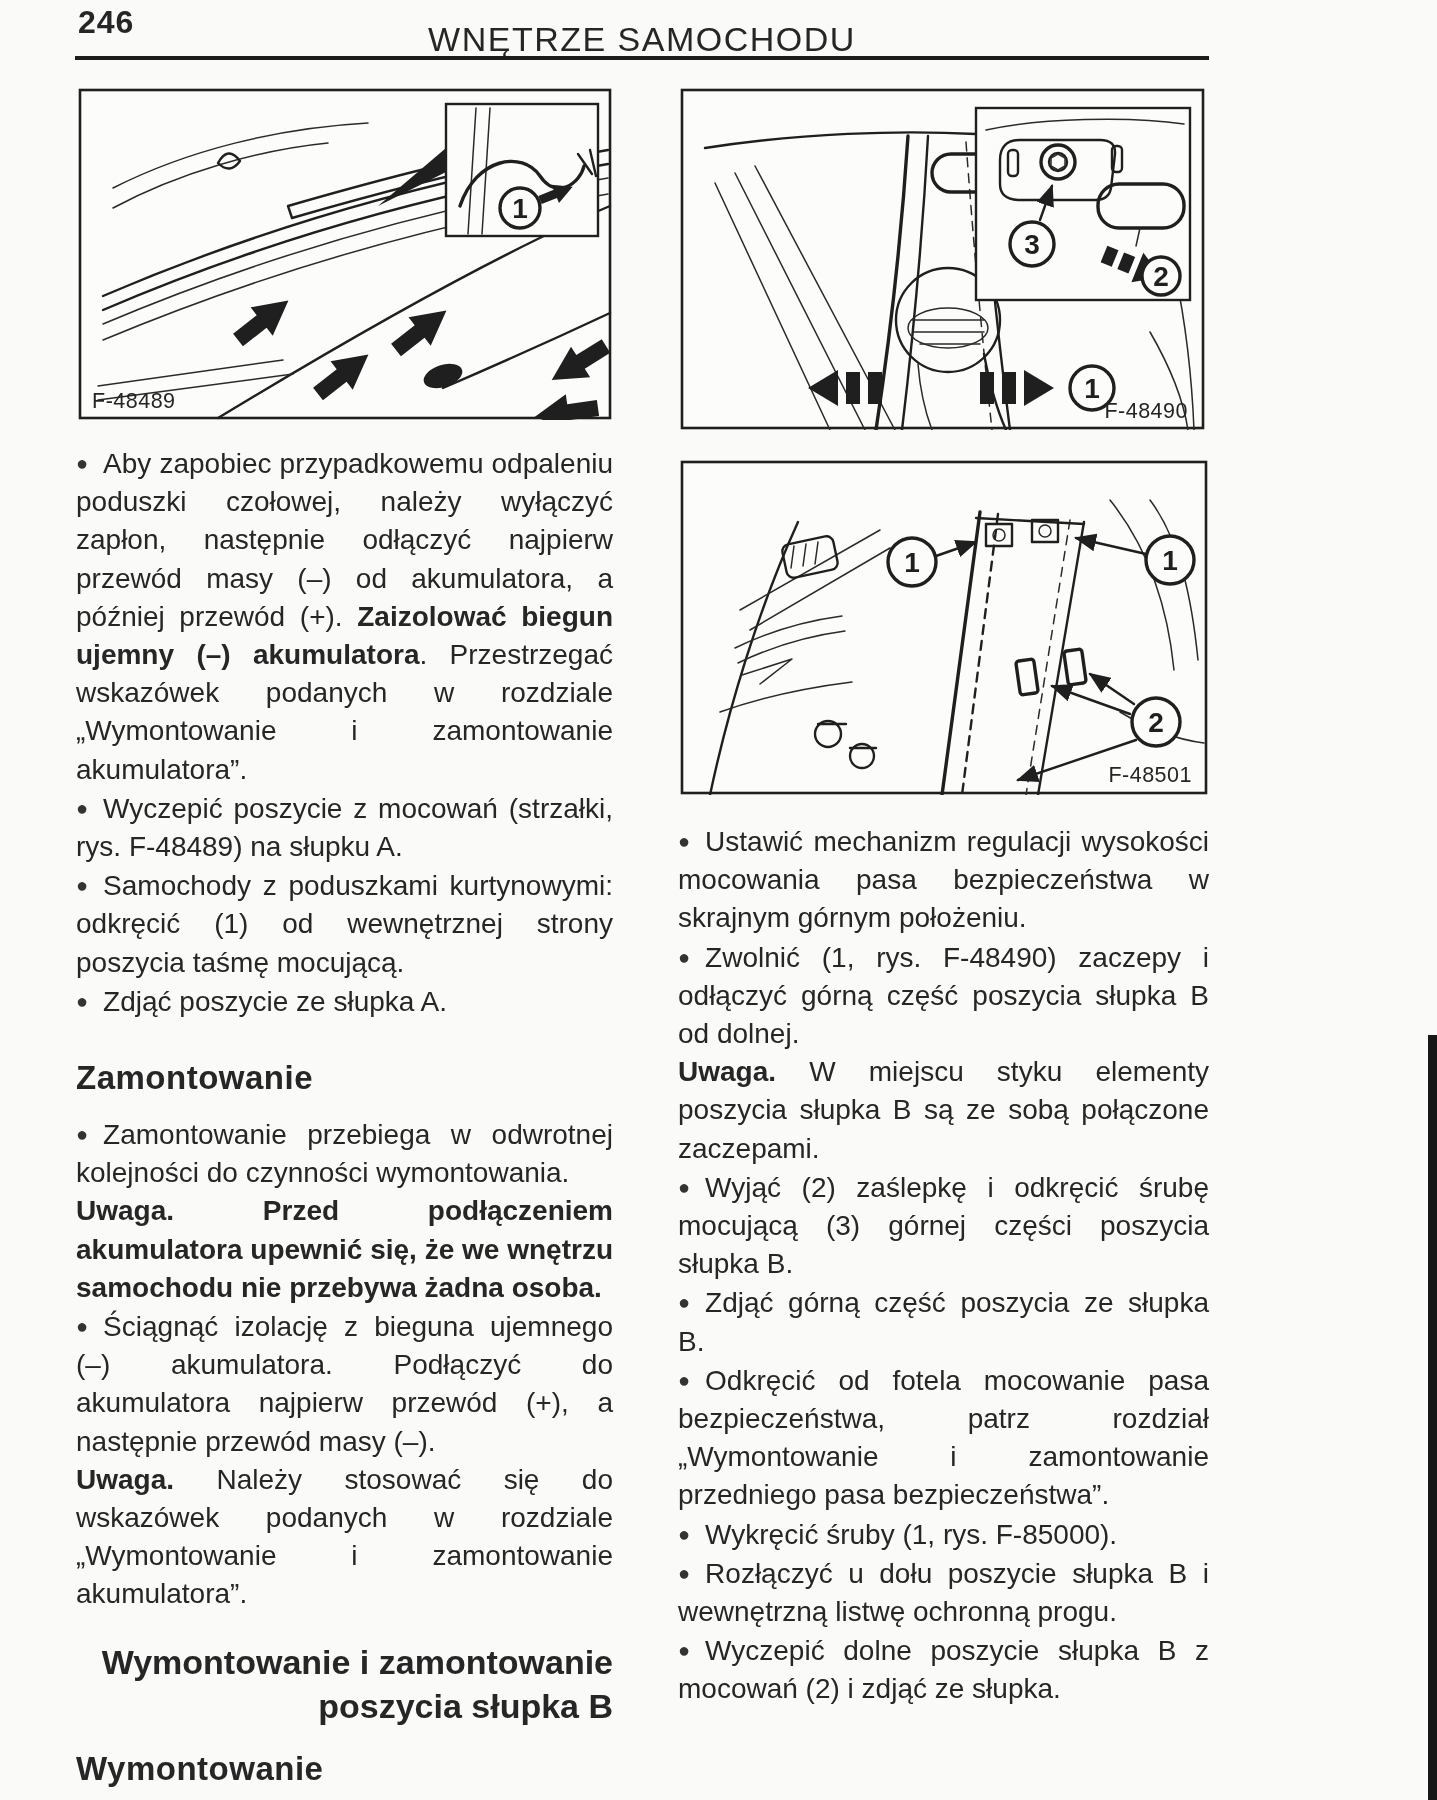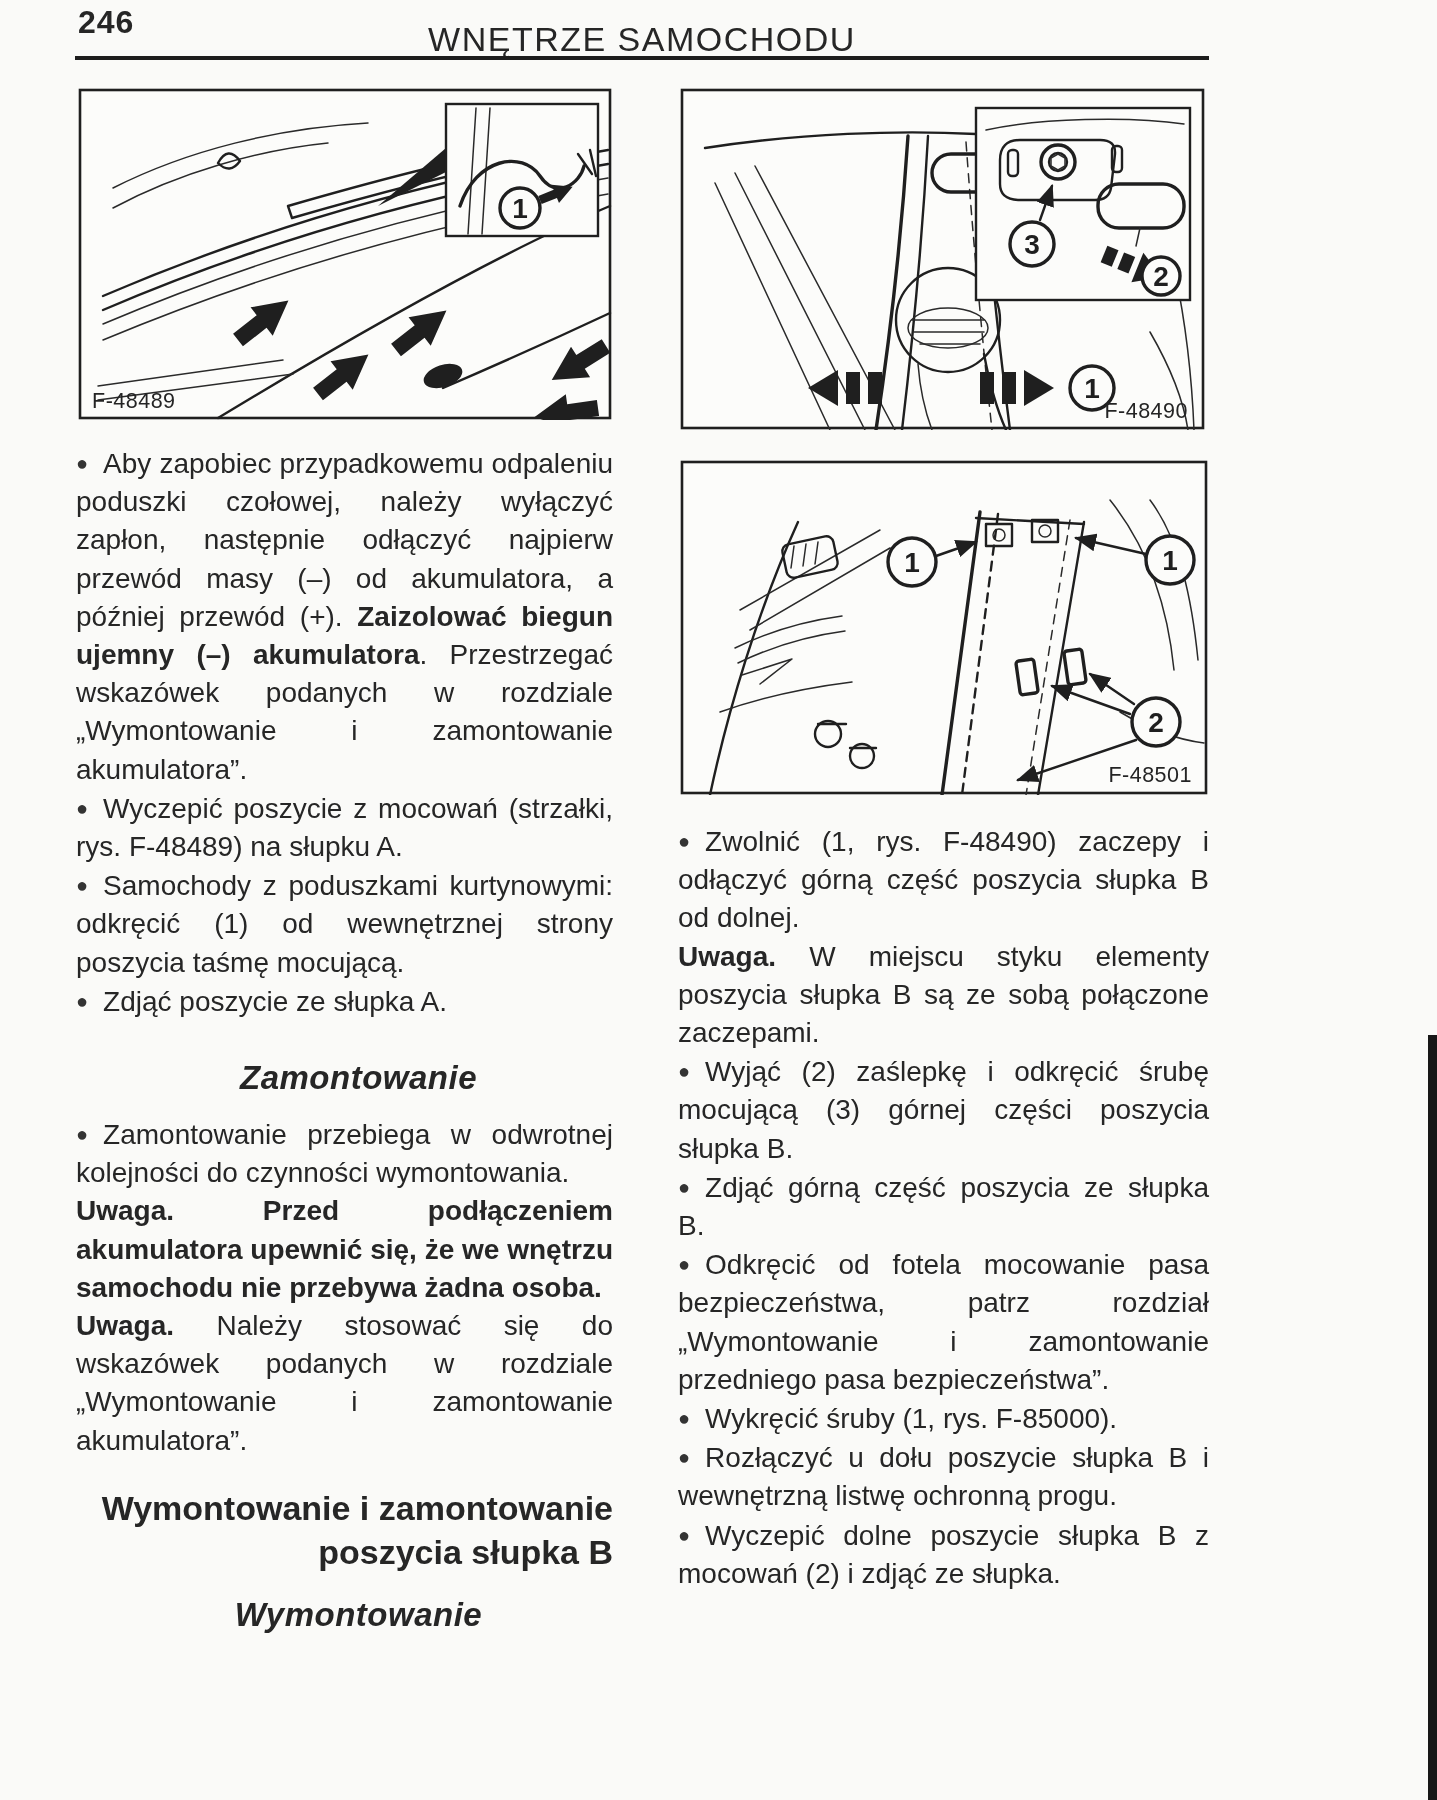--- a/index.html
+++ b/index.html
@@ -30,21 +30,21 @@
   .co-circle { fill:#fcfcfa; stroke:#1f1f1f; stroke-width:3.4; }
   .co-num { font-size:28px; font-weight:bold; fill:#1f1f1f; text-anchor:middle; }
   .fig-label { font-size:21.5px; fill:#242424; letter-spacing:0.5px; }
 
   .col { position:absolute; font-size:28px; line-height:38.2px; text-align:justify; }
   .col-left { left:76px; top:444px; width:537px; }
   .col-right { left:678px; top:822px; width:531px; }
   .col p { text-align:justify; }
   .dot { display:inline-block; font-size:20px; vertical-align:3px; margin-right:15px; color:#333; }
   .bold { font-weight:bold; }
-  .h-ital { font-style:italic; font-weight:bold; font-size:33px; line-height:42px; letter-spacing:0.5px; text-align:center;margin-left:28px; }
+  .h-ital { font-weight:bold; font-size:33px; line-height:42px; letter-spacing:0.5px; text-align:left; }
   .h-sect { font-weight:bold; font-size:34px; line-height:44px; text-align:right; }
   .mt-h1 { margin-top:36px; }
   .mb-h1 { margin-bottom:16px; }
   .mt-hs { margin-top:26px; }
   .mb-hs { margin-bottom:20px; }
   .mb-hr { margin-bottom:18px; }
 
   .edge-artifact { position:absolute; right:0; top:1035px; width:9px; height:765px; background:#171717; }
 </style>
 </head>
@@ -221,29 +221,31 @@
   <div class="col col-left">
     <p><span class="dot">●</span><span>Aby zapobiec przypadkowemu odpaleniu poduszki czołowej, należy wyłączyć zapłon, następnie odłączyć najpierw przewód masy (–) od akumulatora, a później przewód (+). </span><span class="bold">Zaizolować biegun ujemny (–) akumulatora</span><span>. Przestrzegać wskazówek podanych w rozdziale „Wymontowanie i zamontowanie akumulatora”.</span></p>
     <p><span class="dot">●</span><span>Wyczepić poszycie z mocowań (strzałki, rys. F-48489) na słupku A.</span></p>
     <p><span class="dot">●</span><span>Samochody z poduszkami kurtynowymi: odkręcić (1) od wewnętrznej strony poszycia taśmę mocującą.</span></p>
     <p><span class="dot">●</span><span>Zdjąć poszycie ze słupka A.</span></p>
 
     <h2 class="h-ital mt-h1 mb-h1">Zamontowanie</h2>
 
     <p><span class="dot">●</span><span>Zamontowanie przebiega w odwrotnej kolejności do czynności wymontowania.</span></p>
     <p class="bold">Uwaga. Przed podłączeniem akumulatora upewnić się, że we wnętrzu samochodu nie przebywa żadna osoba.</p>
+    <p><span class="dot">●</span><span>Ściągnąć izolację z bieguna ujemnego (–) akumulatora. Podłączyć do akumulatora najpierw przewód (+), a następnie przewód masy (–).</span></p>
     <p><span class="bold">Uwaga.</span><span> Należy stosować się do wskazówek podanych w rozdziale „Wymontowanie i zamontowanie akumulatora”.</span></p>
 
     <h2 class="h-sect mt-hs mb-hs">Wymontowanie i zamontowanie poszycia słupka B</h2>
 
     <h2 class="h-ital mb-hr">Wymontowanie</h2>
 
   </div>
 
   <div class="col col-right">
+    <p><span class="dot">●</span><span>Ustawić mechanizm regulacji wysokości mocowania pasa bezpieczeństwa w skrajnym górnym położeniu.</span></p>
     <p><span class="dot">●</span><span>Zwolnić (1, rys. F-48490) zaczepy i odłączyć górną część poszycia słupka B od dolnej.</span></p>
     <p><span class="bold">Uwaga.</span><span> W miejscu styku elementy poszycia słupka B są ze sobą połączone zaczepami.</span></p>
     <p><span class="dot">●</span><span>Wyjąć (2) zaślepkę i odkręcić śrubę mocującą (3) górnej części poszycia słupka B.</span></p>
     <p><span class="dot">●</span><span>Zdjąć górną część poszycia ze słupka B.</span></p>
     <p><span class="dot">●</span><span>Odkręcić od fotela mocowanie pasa bezpieczeństwa, patrz rozdział „Wymontowanie i zamontowanie przedniego pasa bezpieczeństwa”.</span></p>
     <p><span class="dot">●</span><span>Wykręcić śruby (1, rys. F-85000).</span></p>
     <p><span class="dot">●</span><span>Rozłączyć u dołu poszycie słupka B i wewnętrzną listwę ochronną progu.</span></p>
     <p><span class="dot">●</span><span>Wyczepić dolne poszycie słupka B z mocowań (2) i zdjąć ze słupka.</span></p>
 
   </div>

